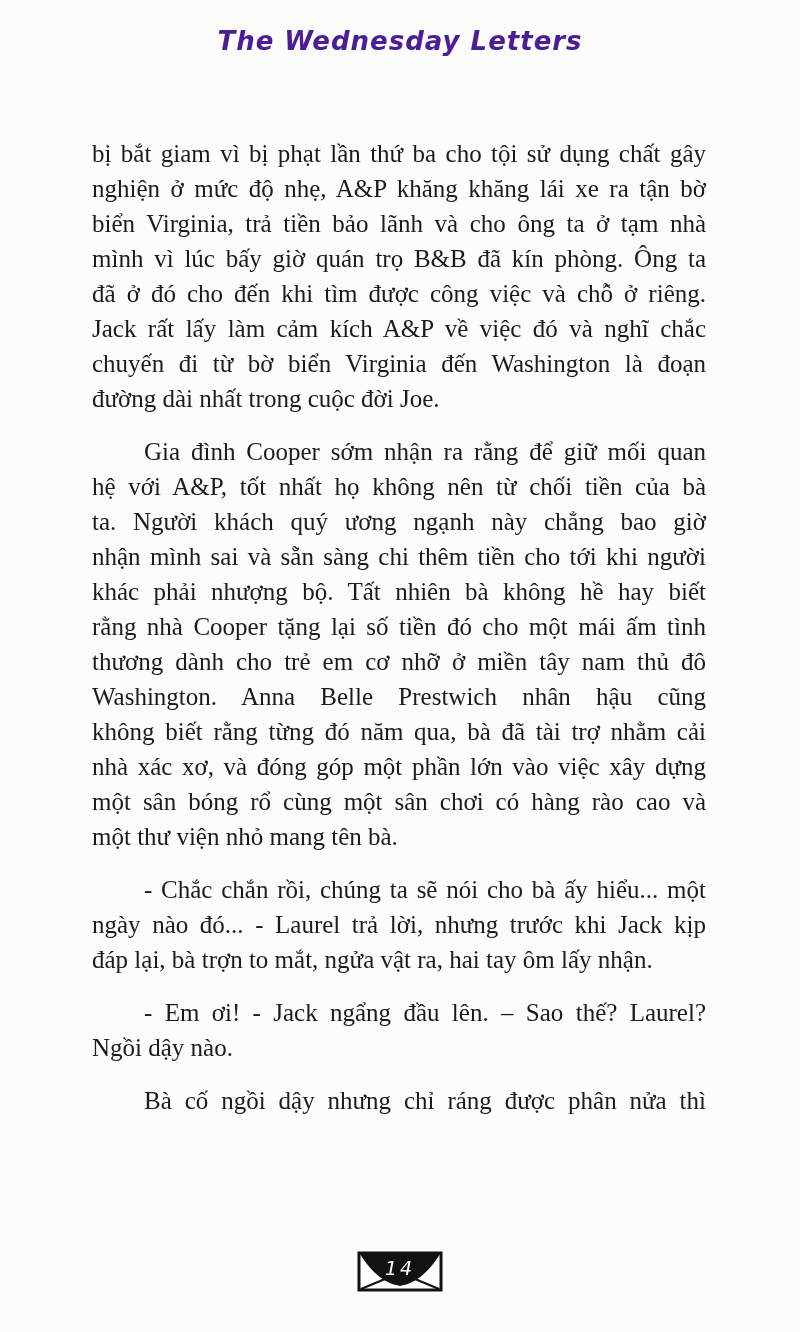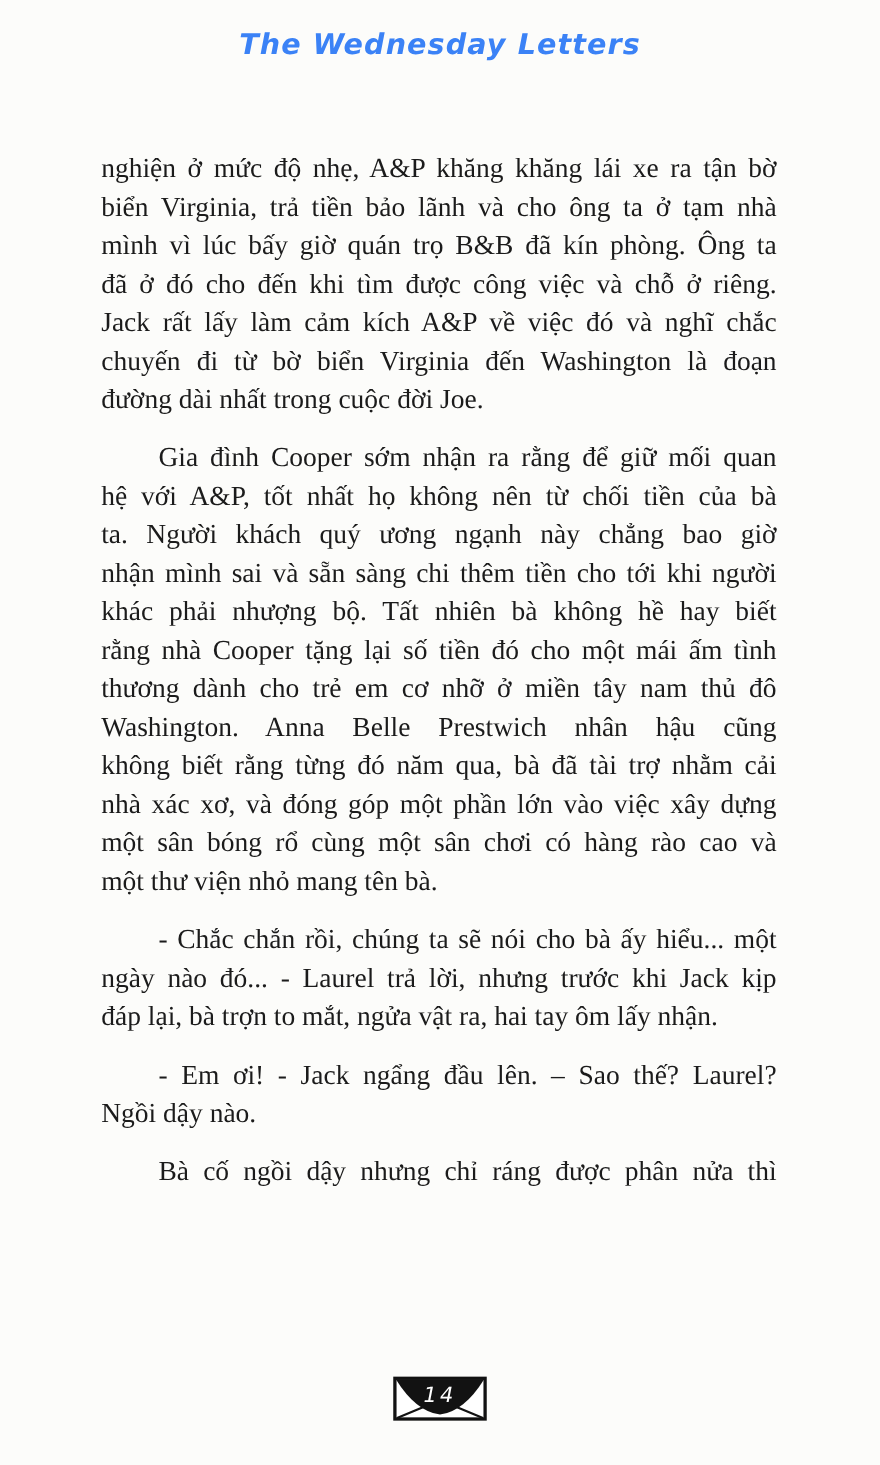--- a/index.html
+++ b/index.html
@@ -16,21 +16,21 @@
     position: absolute;
     top: 26px;
     left: 0;
     width: 100%;
     text-align: center;
     font-family: "DejaVu Sans", sans-serif;
     font-style: italic;
     font-weight: bold;
     font-size: 26px;
     letter-spacing: 1px;
-    color: #3b82f6;
+    color: #4c1d95;
   }
   .page-body {
     position: absolute;
     top: 136px;
     left: 92px;
     width: 614px;
     font-size: 25px;
     line-height: 35px;
   }
   .paragraph { margin: 0 0 18px 0; }
@@ -59,20 +59,21 @@
 </style>
 </head>
 <body>
 
 <div class="page">
 
   <div class="running-header">The Wednesday Letters</div>
 
   <div class="page-body">
       <div class="paragraph">
+        <div class="line">bị bắt giam vì bị phạt lần thứ ba cho tội sử dụng chất gây</div>
         <div class="line">nghiện ở mức độ nhẹ, A&amp;P khăng khăng lái xe ra tận bờ</div>
         <div class="line">biển Virginia, trả tiền bảo lãnh và cho ông ta ở tạm nhà</div>
         <div class="line">mình vì lúc bấy giờ quán trọ B&amp;B đã kín phòng. Ông ta</div>
         <div class="line">đã ở đó cho đến khi tìm được công việc và chỗ ở riêng.</div>
         <div class="line">Jack rất lấy làm cảm kích A&amp;P về việc đó và nghĩ chắc</div>
         <div class="line">chuyến đi từ bờ biển Virginia đến Washington là đoạn</div>
         <div class="line lastline">đường dài nhất trong cuộc đời Joe.</div>
       </div>
       <div class="paragraph">
         <div class="line indent">Gia đình Cooper sớm nhận ra rằng để giữ mối quan</div>

